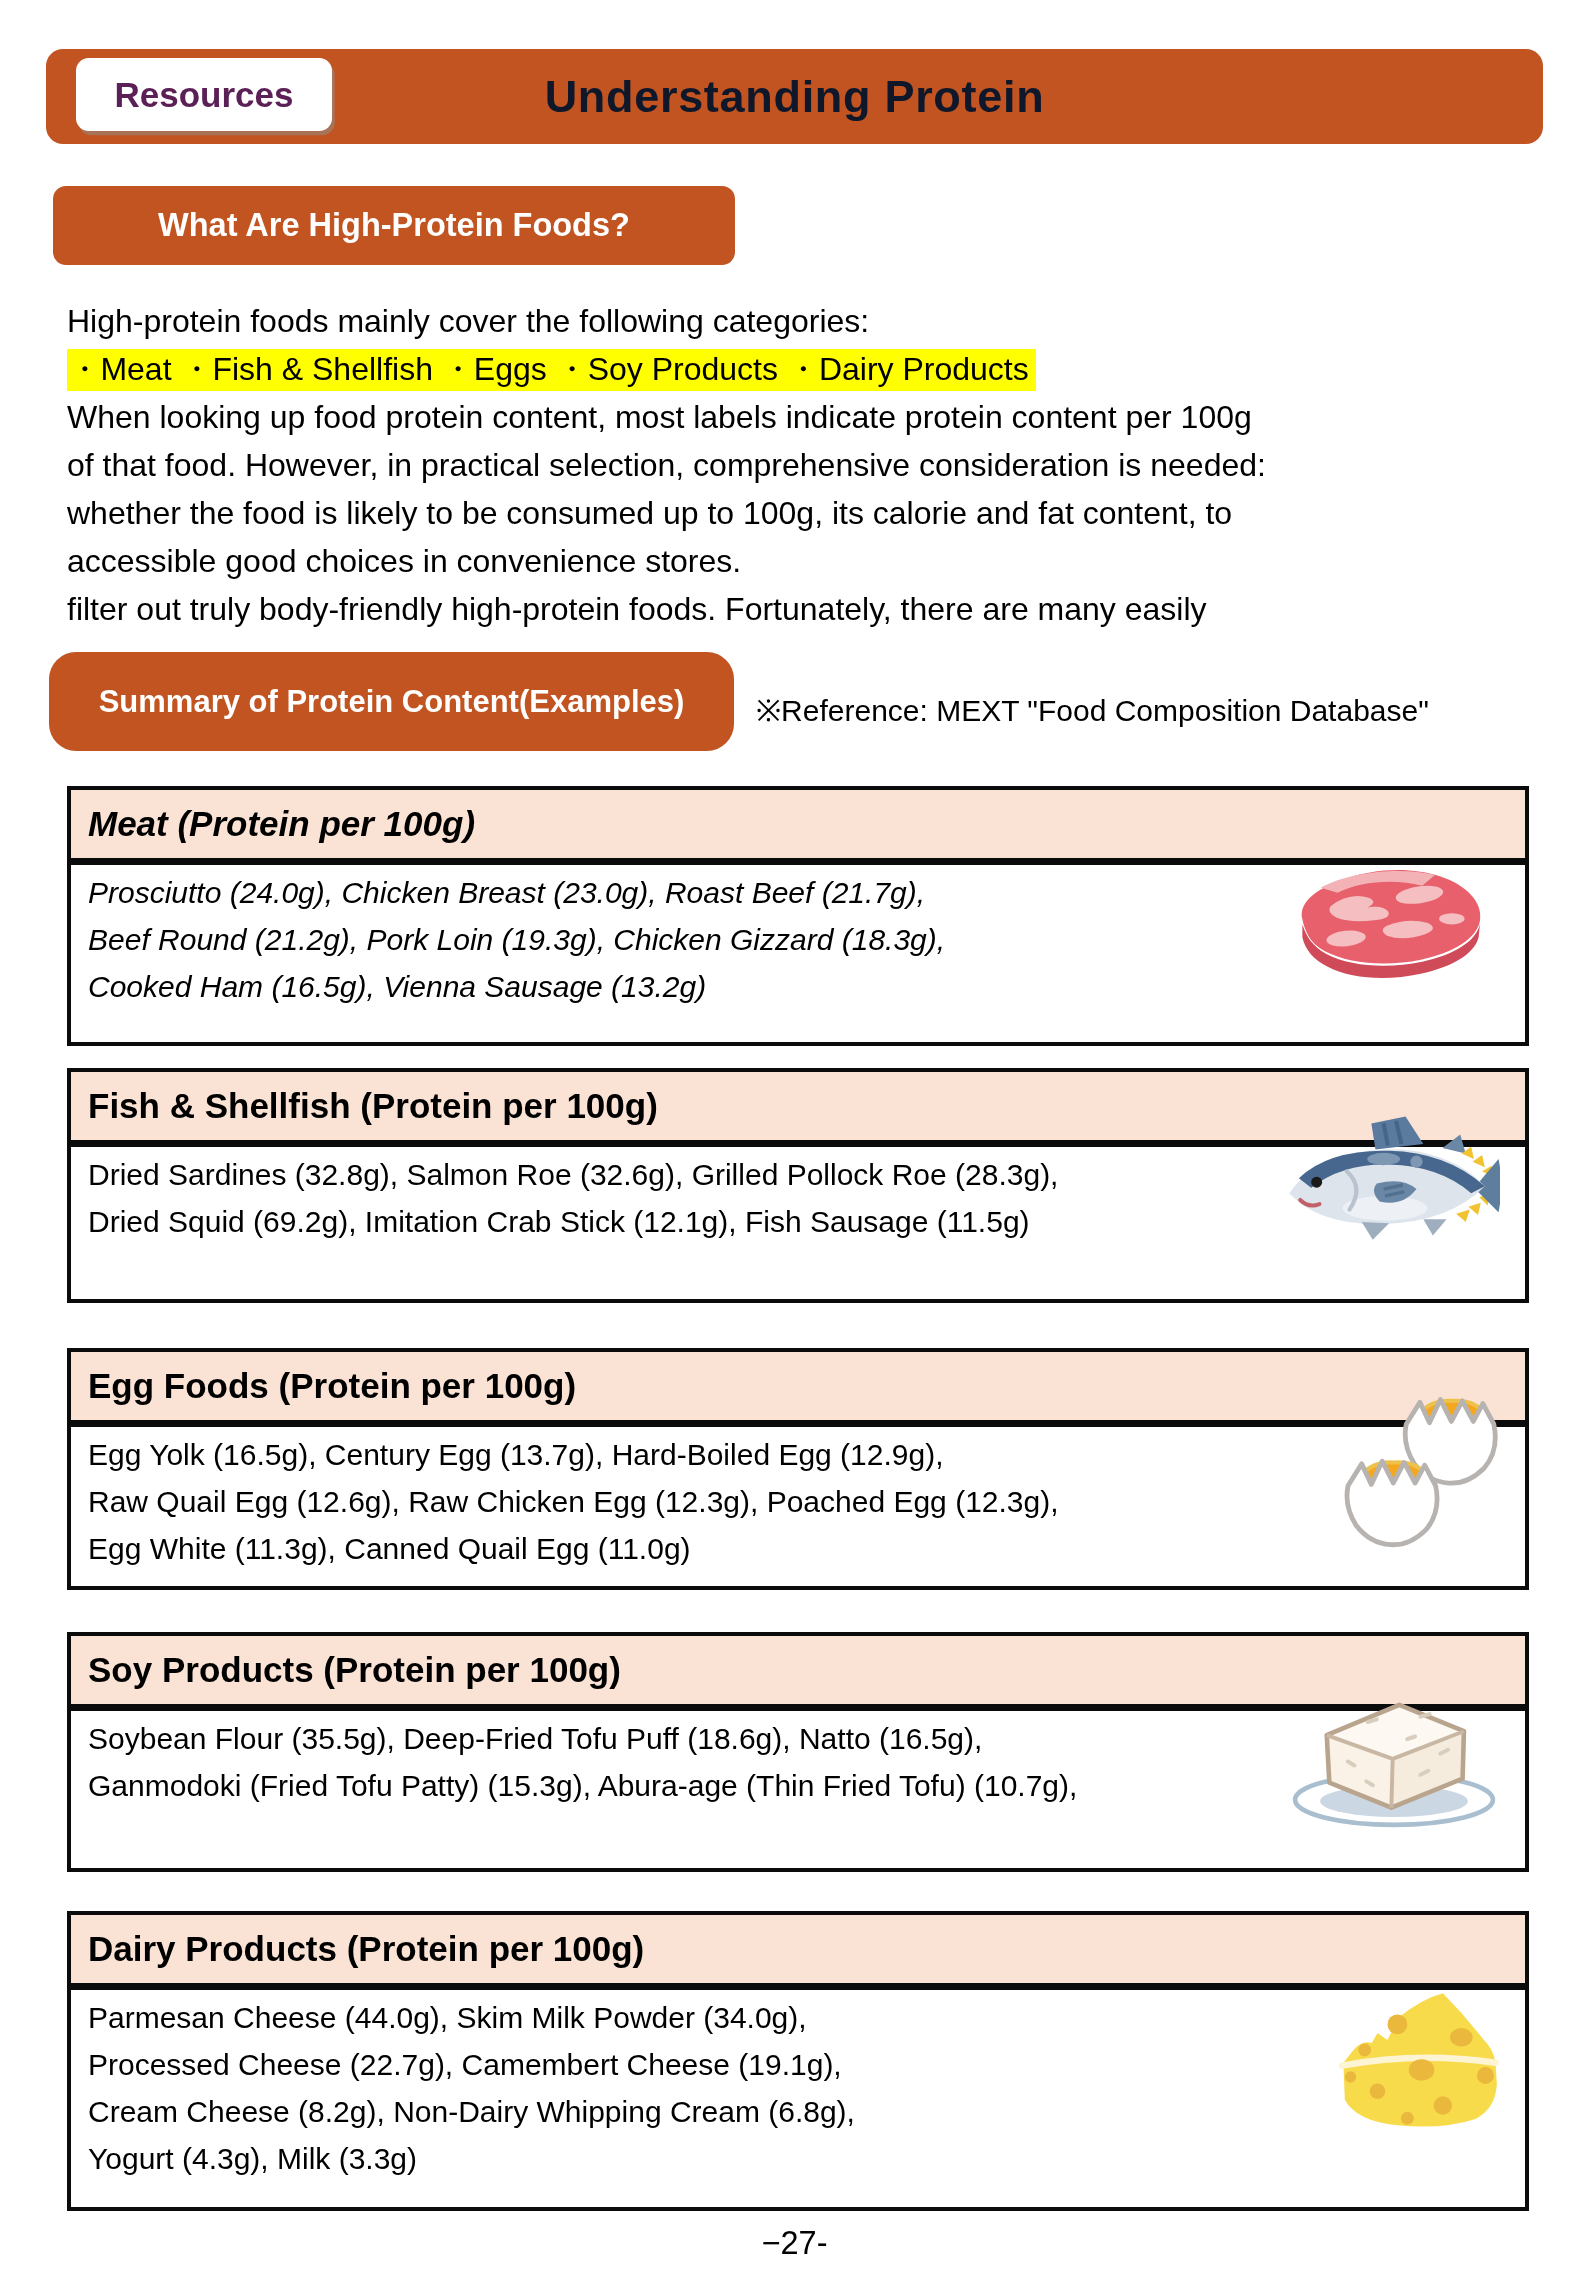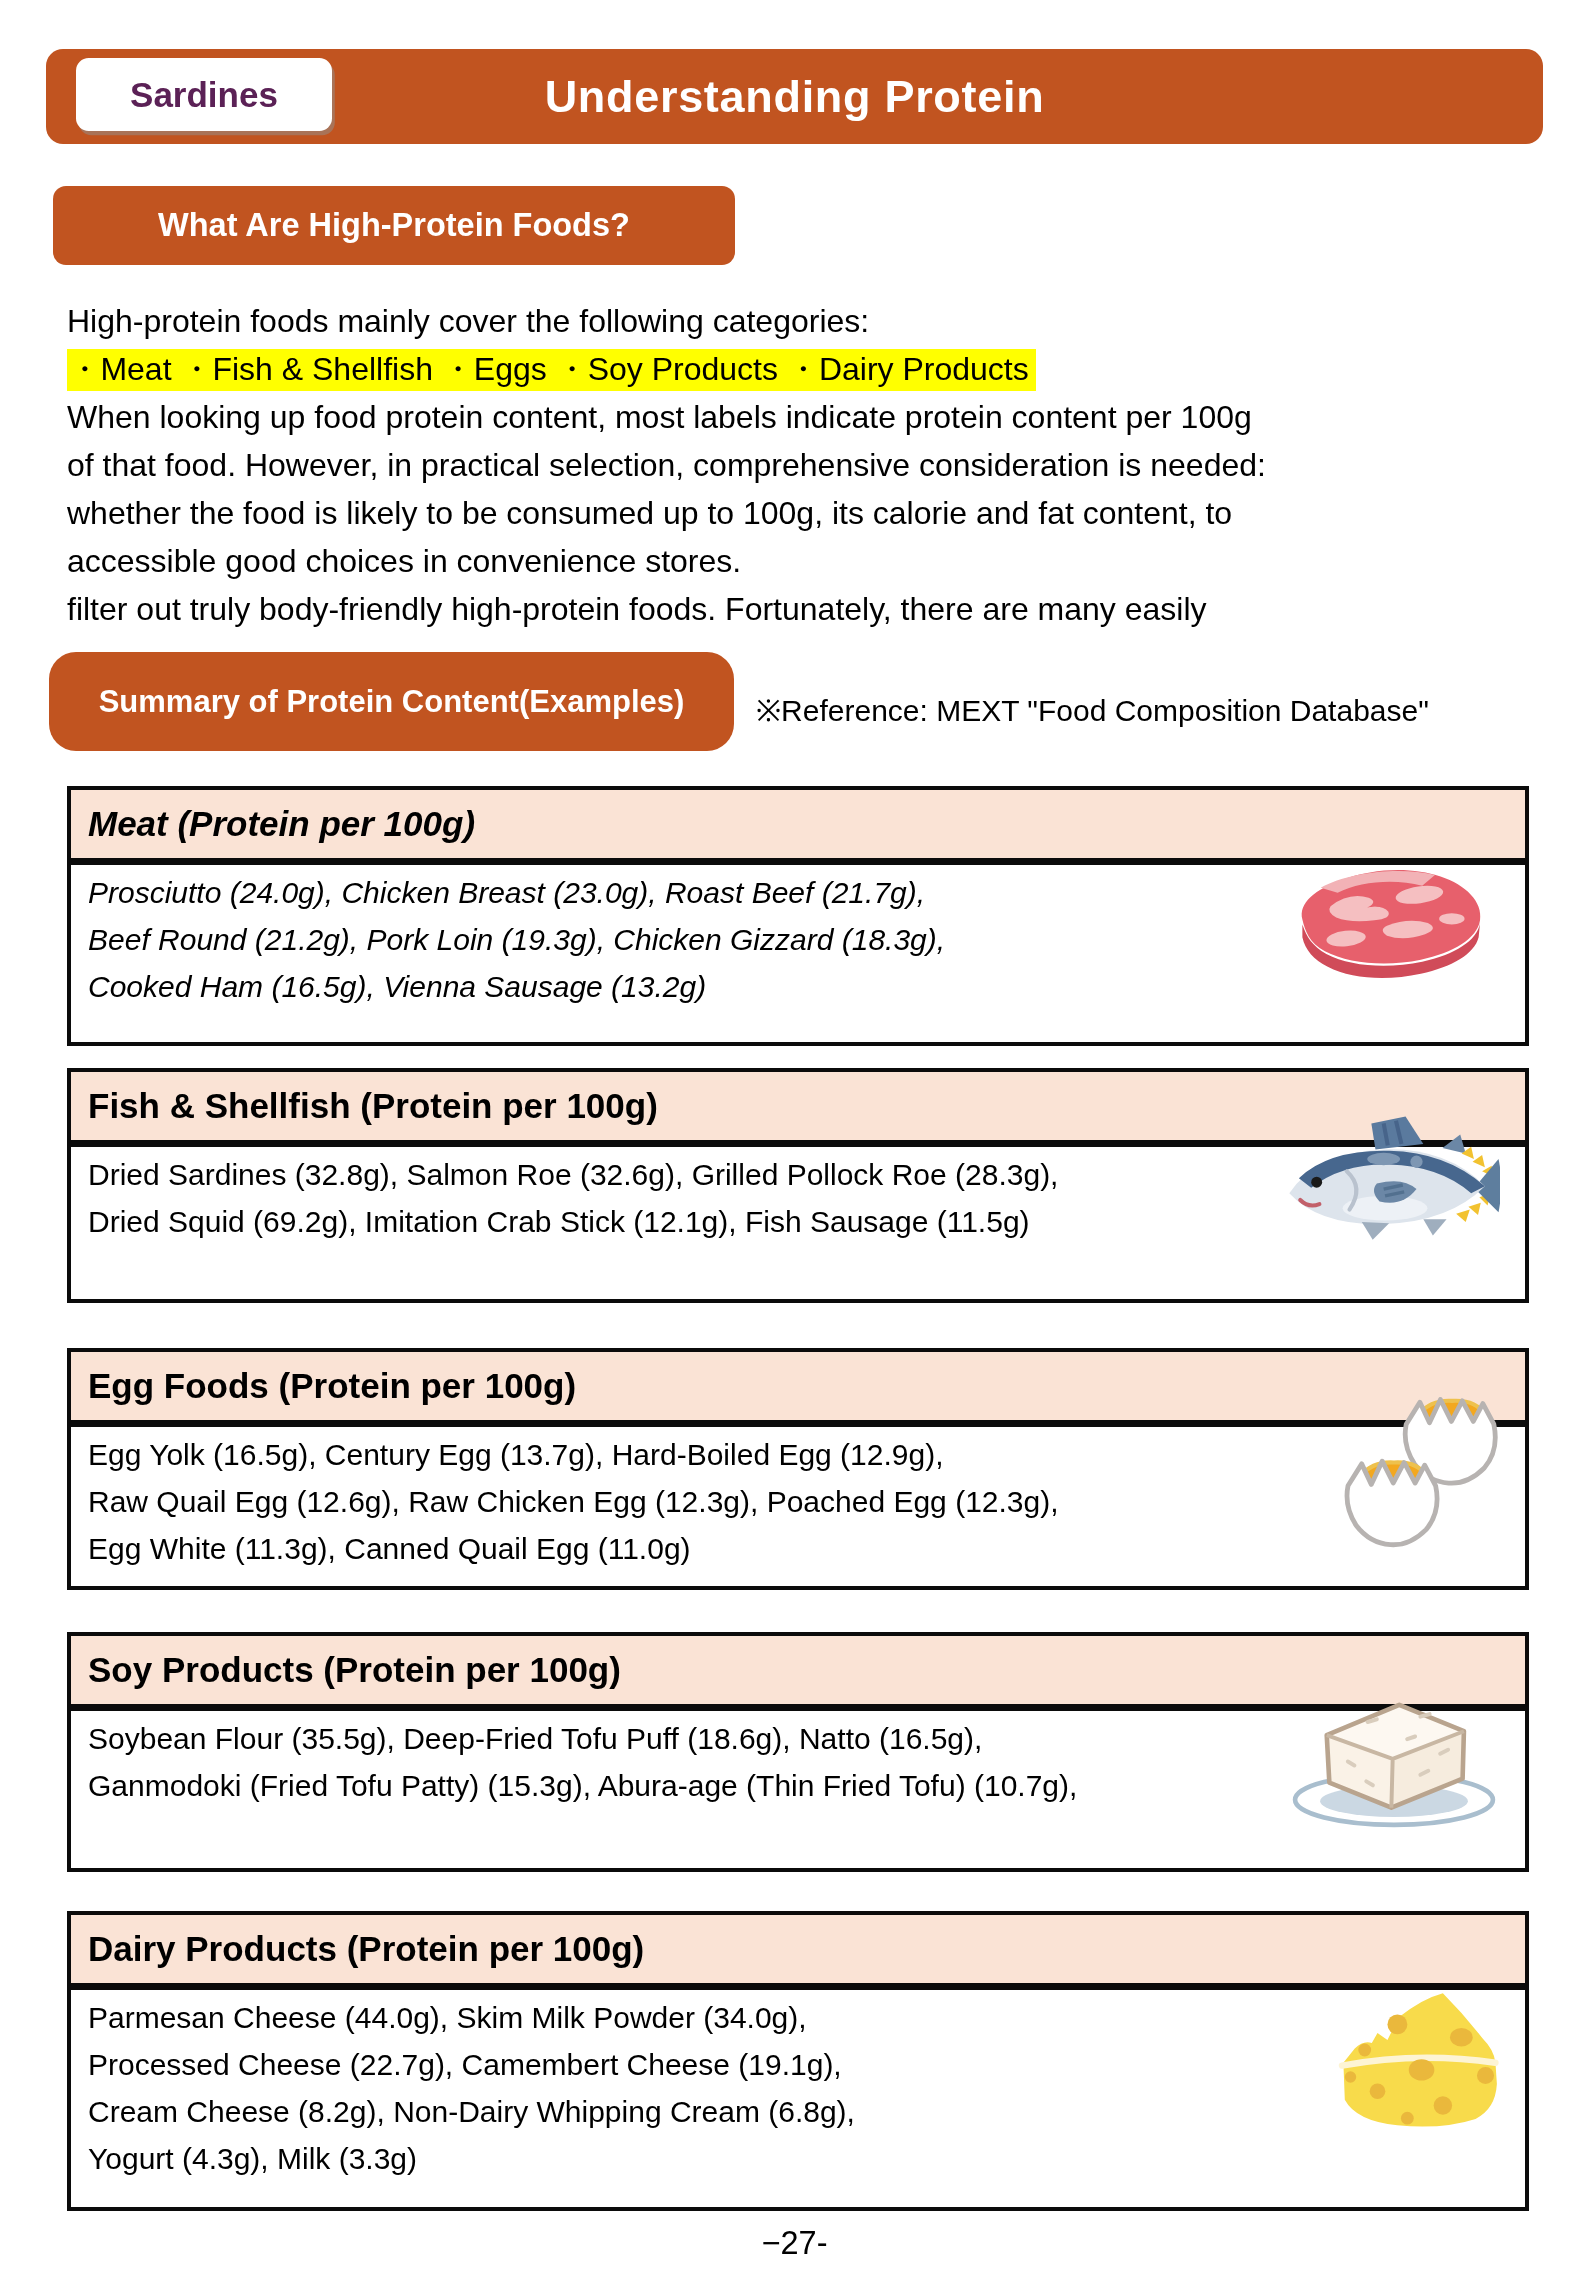--- a/index.html
+++ b/index.html
@@ -15,21 +15,21 @@
   .res-badge{
     position:absolute;left:30px;top:9.2px;width:256px;height:73px;
     background:#ffffff;border-radius:12.7px;
     box-shadow:2.8px 4.2px 0 rgba(150,140,135,.55);
     display:flex;align-items:center;justify-content:center;
   }
   .res-badge span{color:#5B2156;font-weight:700;font-size:35px;}
   .page-title{
     position:absolute;left:0;top:0;width:100%;height:100%;
     display:flex;align-items:center;justify-content:center;
-    color:#ffffff;font-weight:700;font-size:45px;letter-spacing:0.7px;
+    color:#0f172a;font-weight:700;font-size:45px;letter-spacing:0.7px;
   }
   
   .intro-heading{
     position:absolute;left:53px;top:186px;width:682px;height:79px;
     background:#C15420;border-radius:13px;
     display:flex;align-items:center;justify-content:center;
   }
   .intro-heading span{color:#fff;font-weight:700;font-size:32.5px;}
   .intro-text{
     position:absolute;left:67px;top:297px;width:1462px;
@@ -76,21 +76,21 @@
   .page-number{
     position:absolute;left:0;top:2225px;width:100%;
     text-align:center;font-size:32.5px;
   }
 </style>
 </head>
 <body>
 
 <div class="header-bar">
   <div class="res-badge">
-    <span>Sardines</span>
+    <span>Resources</span>
   </div>
   <div class="page-title">Understanding Protein</div>
 </div>
 
 <div class="intro-heading">
   <span>What Are High-Protein Foods?</span>
 </div>
 
 <div class="intro-text">
   <div class="intro-line">High-protein foods mainly cover the following categories:</div>

